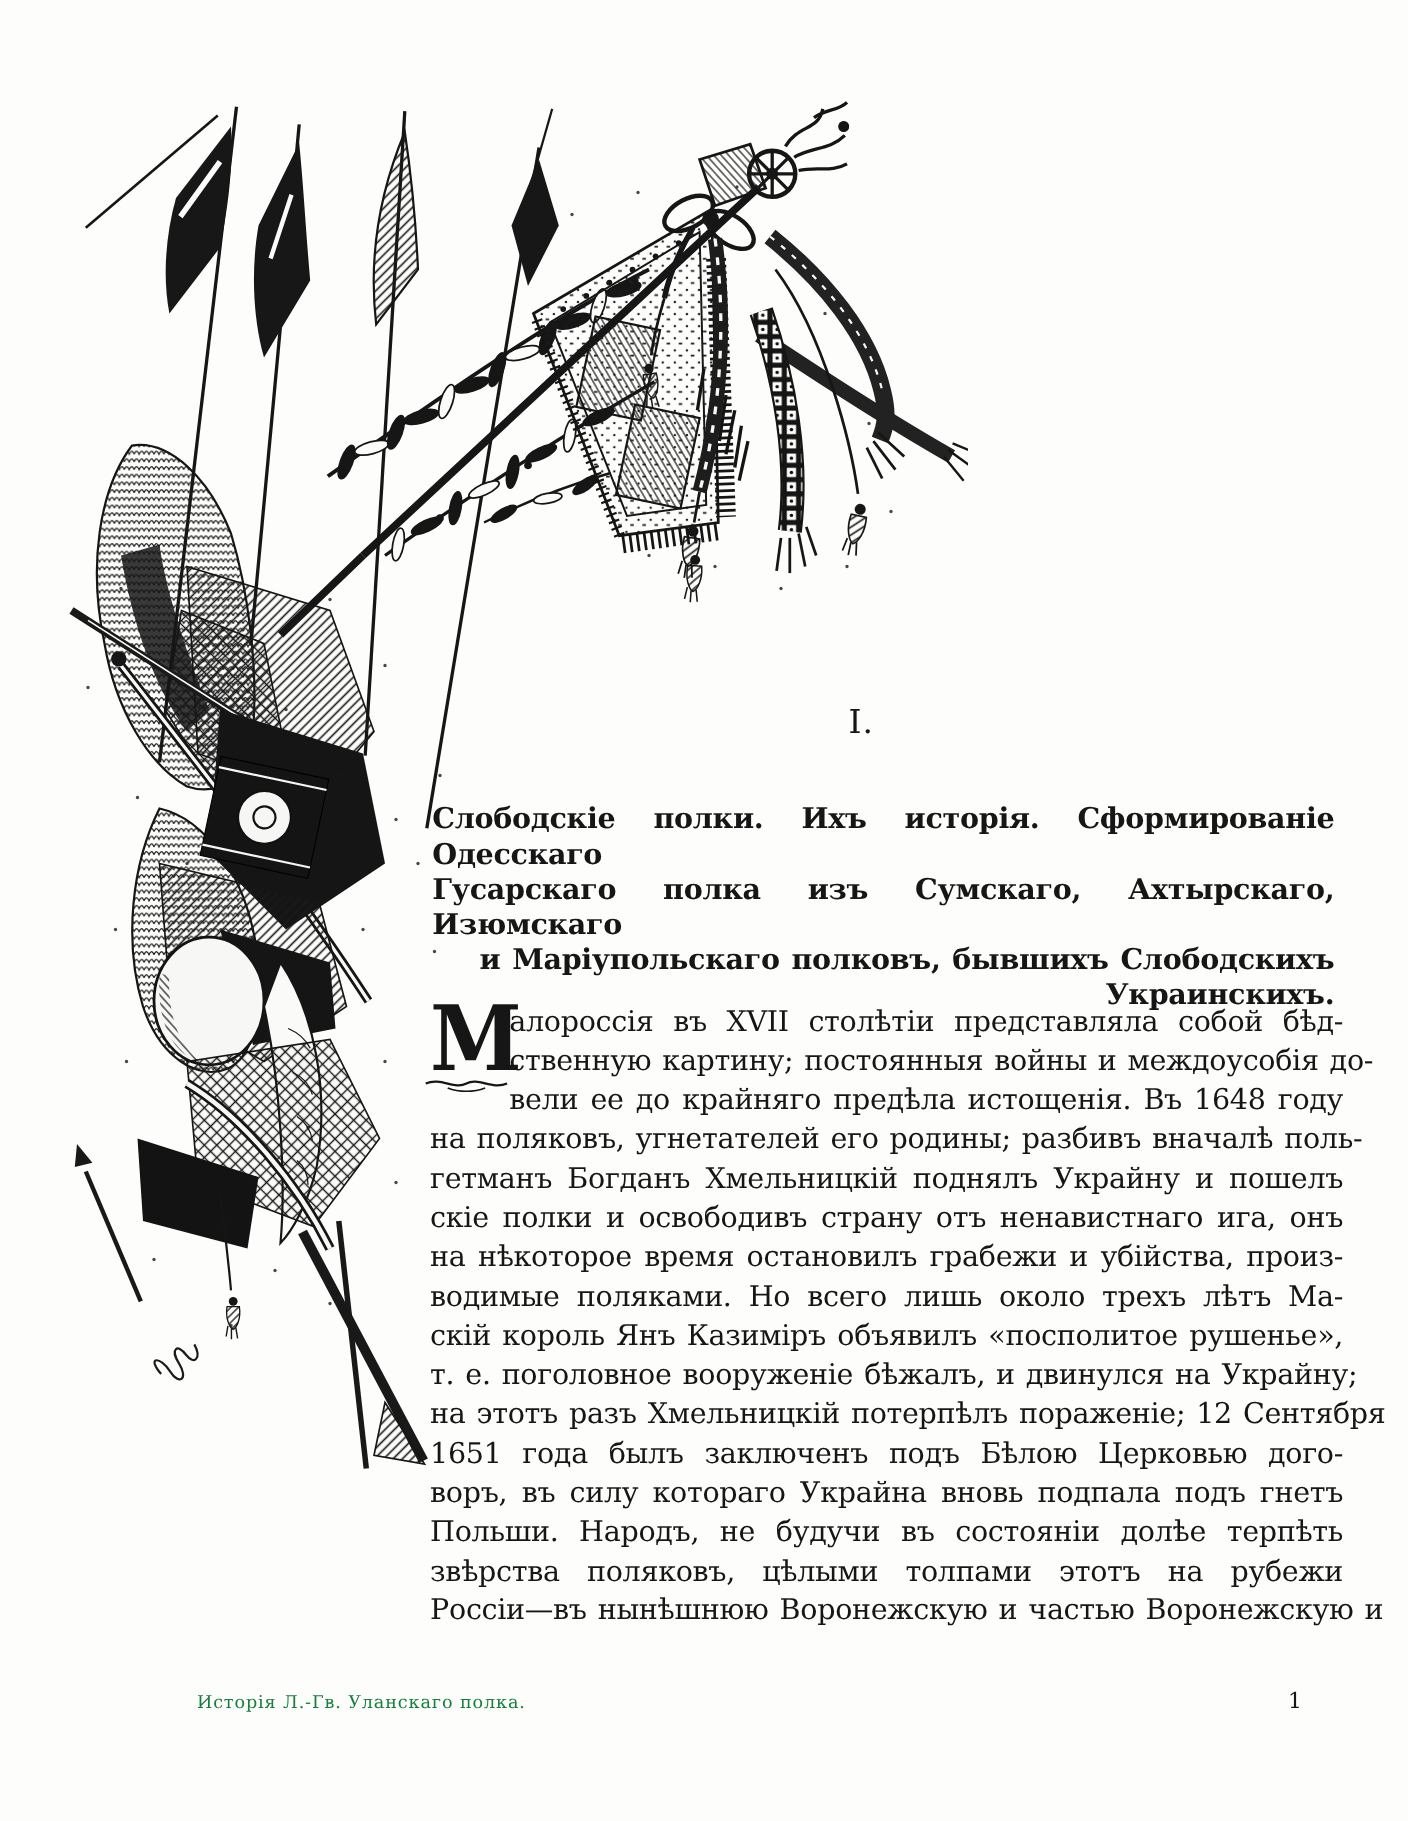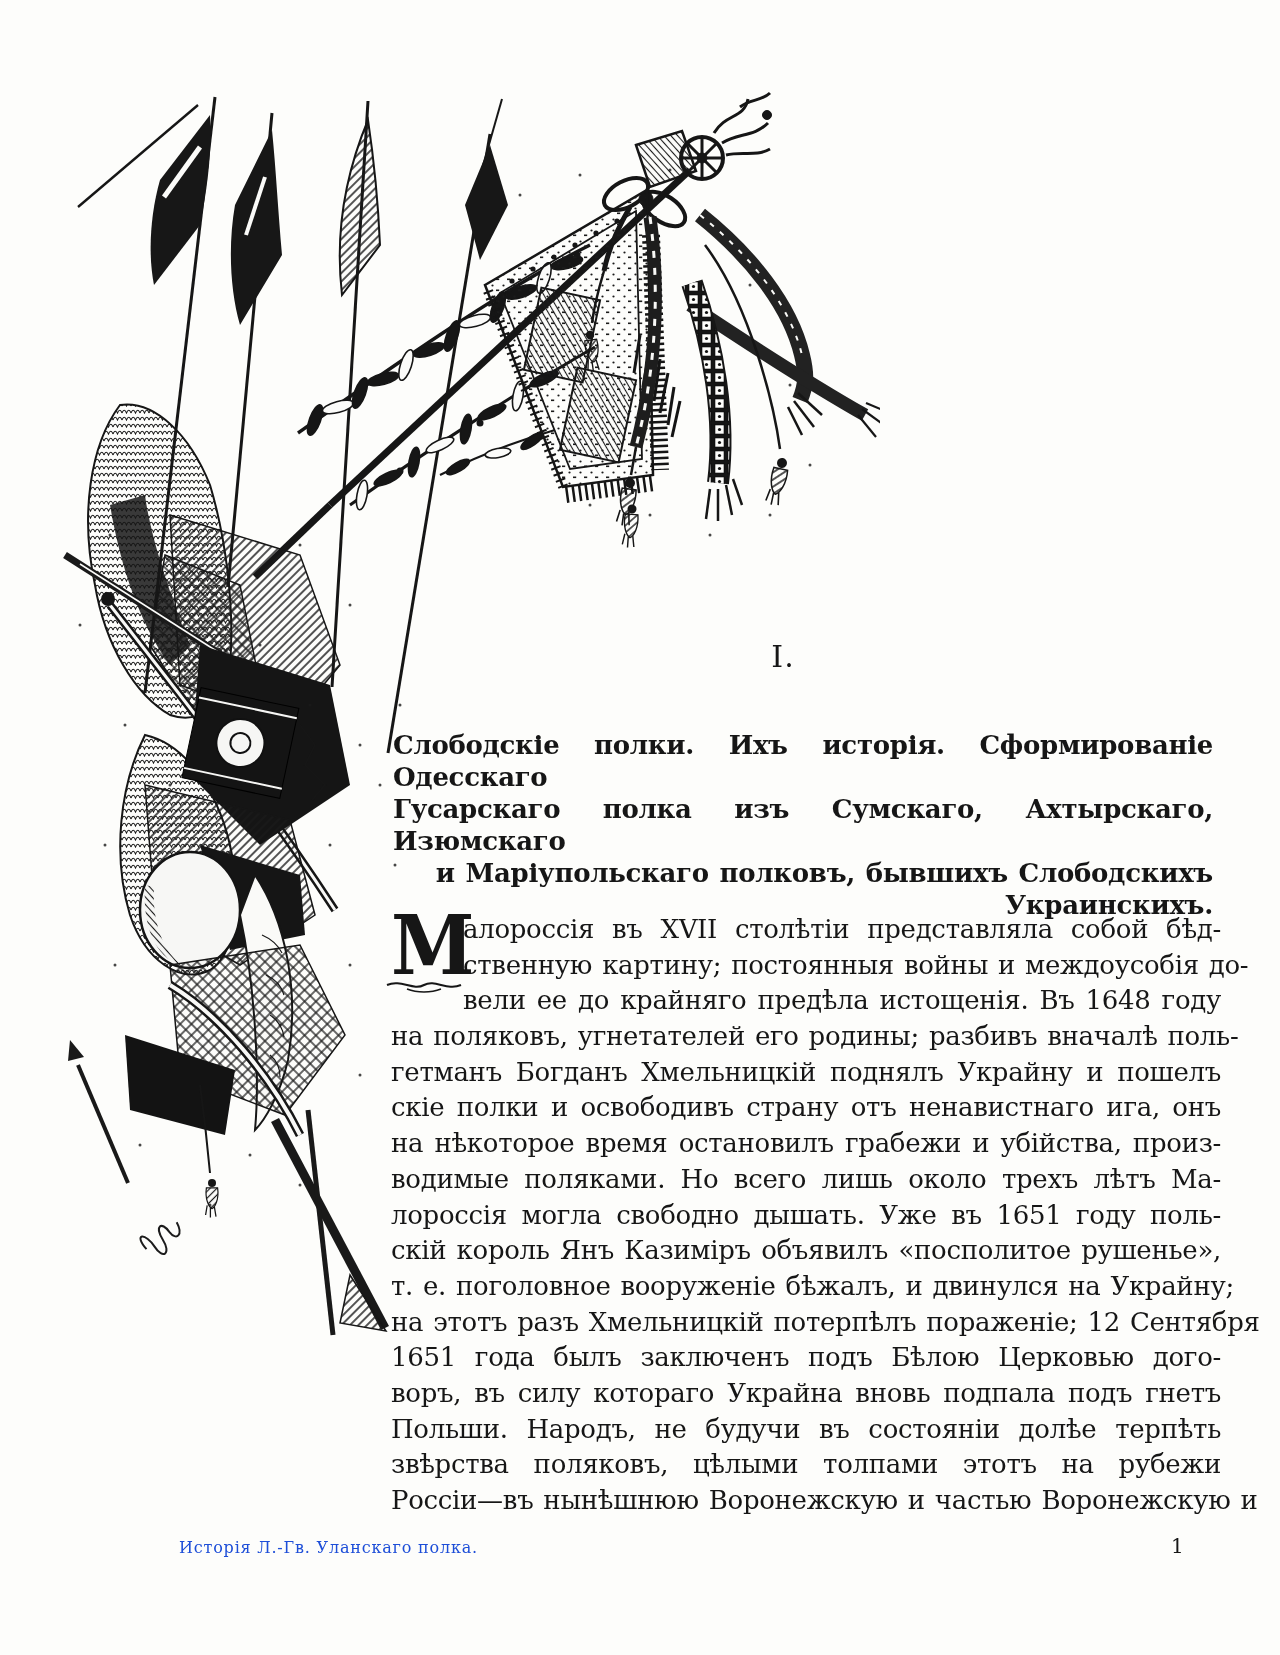--- a/index.html
+++ b/index.html
@@ -33,21 +33,21 @@
   .dropcap{
     float:left;width:64px;height:73px;position:relative;margin:2px 8px 0 0;
   }
   .dropcap-letter{
     display:block;font-size:82px;line-height:62px;font-weight:bold;
     transform:scaleX(0.92);transform-origin:left top;
   }
   .dc-flourish{position:absolute;left:-6px;bottom:-6px;width:78px;height:16px;}
   
   .footer-left{
-    position:absolute;left:179px;top:1538px;font-size:16px;letter-spacing:0.8px;color:#1d4ed8;
+    position:absolute;left:179px;top:1538px;font-size:16px;letter-spacing:0.8px;color:#15803d;
   }
   .footer-page{position:absolute;left:1171px;top:1534px;font-size:20px;}
 </style>
 </head>
 <body>
 
 <div class="page">
 
   <svg class="engraving" viewBox="0 0 830 1255" aria-hidden="true">
     <defs>
@@ -330,21 +330,20 @@
     </div>
     <div class="b-lines">
         <div class="b-line just">алороссія въ XVII столѣтіи представляла собой бѣд-</div>
         <div class="b-line just">ственную картину; постоянныя войны и междоусобія до-</div>
         <div class="b-line just">вели ее до крайняго предѣла истощенія. Въ 1648 году</div>
         <div class="b-line just">на поляковъ, угнетателей его родины; разбивъ вначалѣ поль-</div>
         <div class="b-line just">гетманъ Богданъ Хмельницкій поднялъ Украйну и пошелъ</div>
         <div class="b-line just">скіе полки и освободивъ страну отъ ненавистнаго ига, онъ</div>
         <div class="b-line just">на нѣкоторое время остановилъ грабежи и убійства, произ-</div>
         <div class="b-line just">водимые поляками. Но всего лишь около трехъ лѣтъ Ма-</div>
-        <div class="b-line just">лороссія могла свободно дышать. Уже въ 1651 году поль-</div>
         <div class="b-line just">скій король Янъ Казиміръ объявилъ «посполитое рушенье»,</div>
         <div class="b-line just">т. е. поголовное вооруженіе бѣжалъ, и двинулся на Украйну;</div>
         <div class="b-line just">на этотъ разъ Хмельницкій потерпѣлъ пораженіе; 12 Сентября</div>
         <div class="b-line just">1651 года былъ заключенъ подъ Бѣлою Церковью дого-</div>
         <div class="b-line just">воръ, въ силу котораго Украйна вновь подпала подъ гнетъ</div>
         <div class="b-line just">Польши. Народъ, не будучи въ состояніи долѣе терпѣть</div>
         <div class="b-line just">звѣрства поляковъ, цѣлыми толпами этотъ на рубежи</div>
         <div class="b-line just">Россіи—въ нынѣшнюю Воронежскую и частью Воронежскую и</div>
       </div>
   </div>

